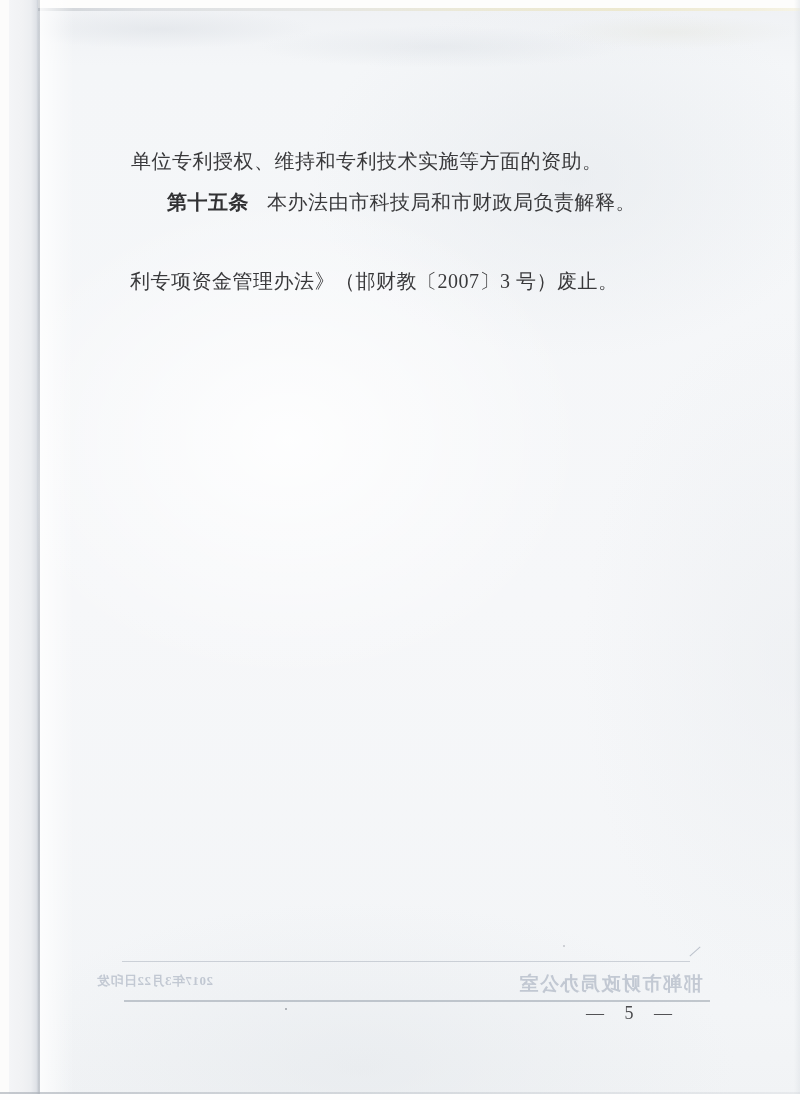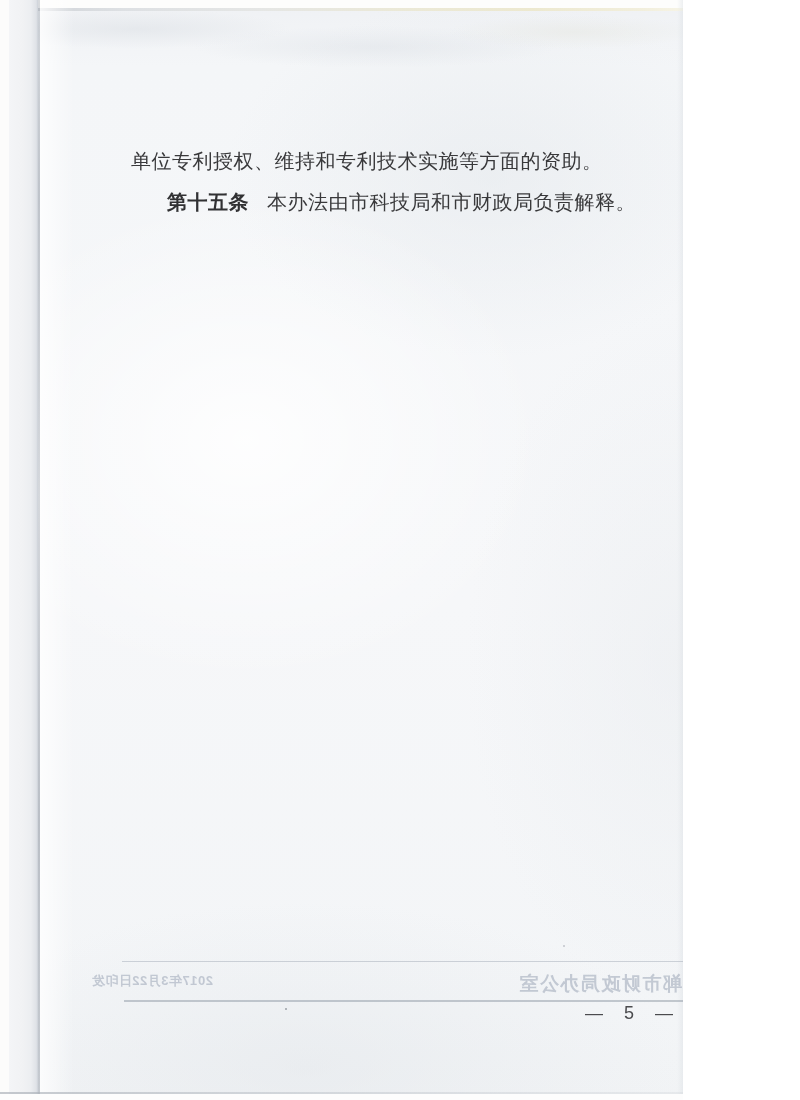--- a/index.html
+++ b/index.html
@@ -2,24 +2,24 @@
 <html><head>
 <meta charset="utf-8">
 <style>
   html, body {
     margin: 0;
     padding: 0;
     background: #ffffff;
   }
   .scan-page {
     position: relative;
-    width: 683px;
+    width: 800px;
     height: 1100px;
     overflow: hidden;
-    font-family: Liberation Sans, sans-serif;
+    font-family: Liberation Serif, serif;
     
     background:
       radial-gradient(ellipse 420px 340px at 36% 40%, rgba(255,255,255,0.85), rgba(255,255,255,0) 72%),
       radial-gradient(ellipse 380px 260px at 72% 16%, rgba(228,232,236,0.55), rgba(228,232,236,0) 70%),
       radial-gradient(ellipse 500px 220px at 45% 97%, rgba(226,230,234,0.5), rgba(226,230,234,0) 75%),
       radial-gradient(ellipse 300px 500px at 99% 60%, rgba(233,236,239,0.5), rgba(233,236,239,0) 70%),
       linear-gradient(180deg, #eff1f4 0%, #f4f6f8 6%, #f6f7f9 55%, #f3f5f7 92%, #f1f3f5 100%);
   }
 
   
@@ -169,20 +169,23 @@
 
   <div class="doc-line line-1">
     <span>单位专利授权、维持和专利技术实施等方面的资助。</span>
   </div>
 
   <div class="doc-line line-2">
     <span class="article-label">第十五条</span><span>本办法由市科技局和市财政局负责解释。</span>
   </div>
 
 
+  <div class="doc-line line-4">
+    <span>利专项资金管理办法》（邯财教〔2007〕3 号）废止。</span>
+  </div>
 
   <div class="bleed-line-top"></div>
   <div class="bleed-tick"></div>
   <div class="mirror-text mirror-issuer">邯郸市财政局办公室</div>
   <div class="mirror-text mirror-date">2017年3月22日印发</div>
   <div class="bleed-line-bottom"></div>
 
   <div class="page-number">— 5 —</div>
 
   <div class="speck-1"></div>

